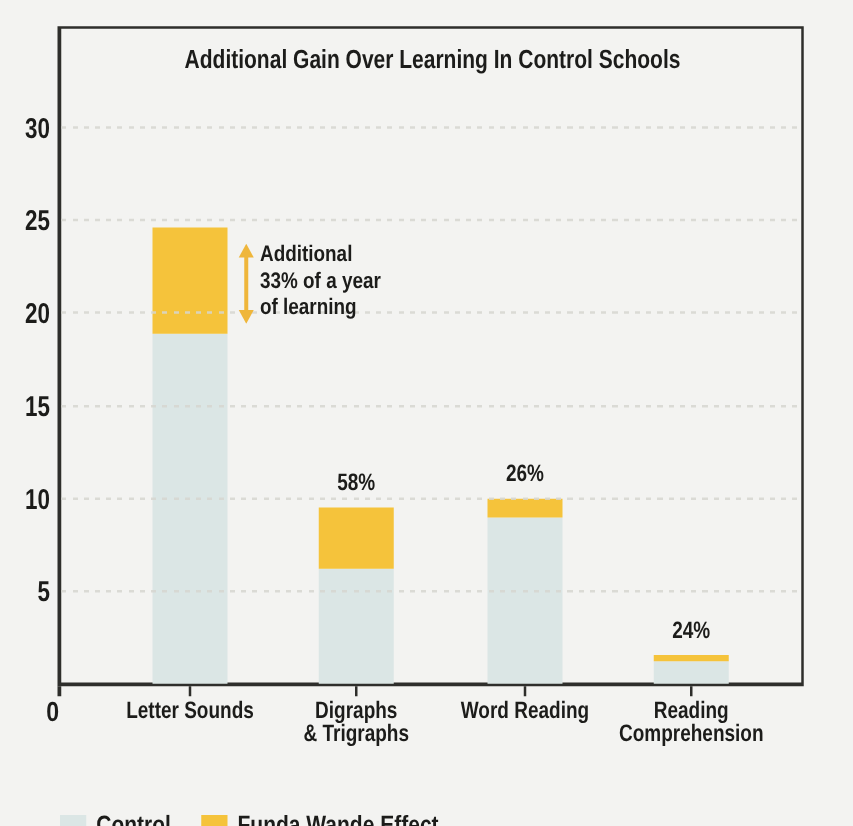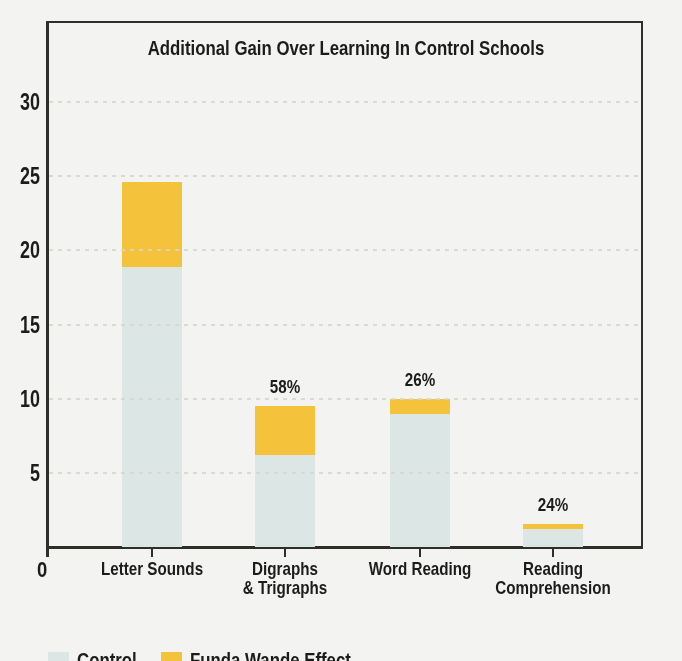--- a/index.html
+++ b/index.html
@@ -85,20 +85,30 @@
       <div class="xlabel cond-c" style="left: 152px;">Letter Sounds</div>
       <div class="xlabel cond-c" style="left: 285px;">Digraphs
 &amp; Trigraphs</div>
       <div class="xlabel cond-c" style="left: 420px;">Word Reading</div>
       <div class="xlabel cond-c" style="left: 553px;">Reading
 Comprehension</div>
     </div>
 
   <div class="origin-label cond-l">0</div>
 
+  <div class="annotation">
+    <svg class="annotation-arrow" viewBox="0 0 14 64">
+      <polygon points="7,0 1,11 13,11" fill="#efb63b"></polygon>
+      <rect x="5.4" y="9" width="3.2" height="46" fill="#efb63b"></rect>
+      <polygon points="7,64 1,53 13,53" fill="#efb63b"></polygon>
+    </svg>
+    <div class="annotation-text cond-l">Additional
+33% of a year
+of learning</div>
+  </div>
 
   <div id="legend">
       <div class="legend-item" style="left: 48px;">
         <span class="swatch" style="background: rgb(219, 230, 229);"></span>
         <span class="legend-label cond-l">Control</span>
       </div>
       <div class="legend-item" style="left: 161px;">
         <span class="swatch" style="background: rgb(245, 195, 59);"></span>
         <span class="legend-label cond-l">Funda Wande Effect</span>
       </div>

